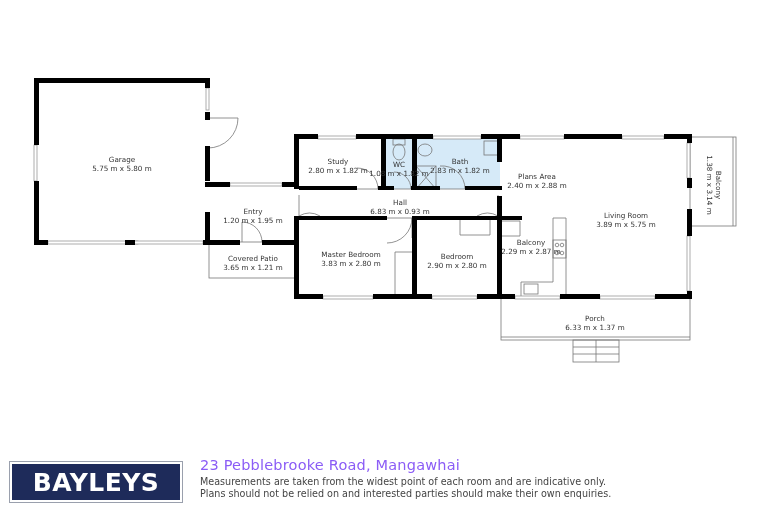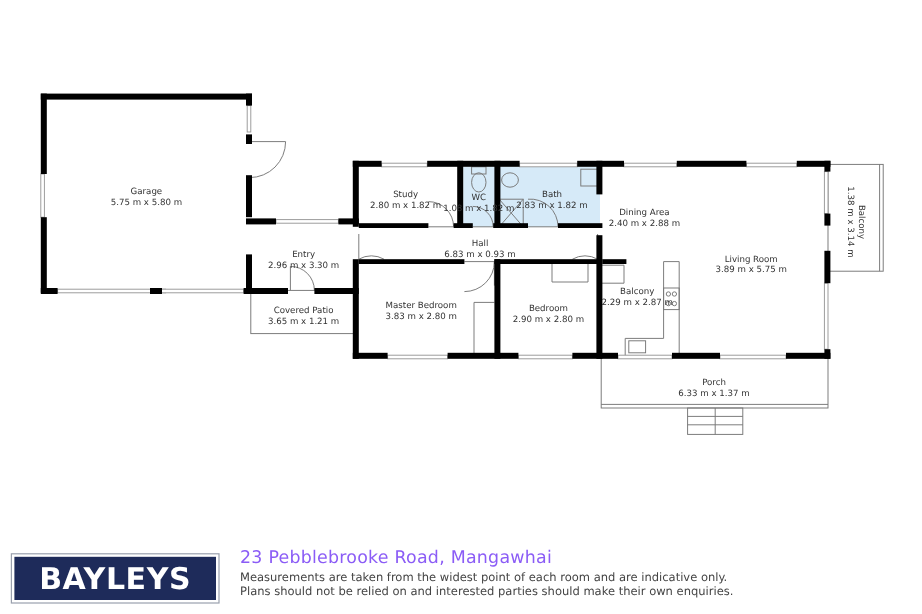--- a/index.html
+++ b/index.html
@@ -147,38 +147,38 @@
   </div>
 <div class="room-label" style="left:399px; top:160px;">
     <span class="nm">WC</span>
     <span class="dm">1.08 m x 1.82 m</span>
   </div>
 <div class="room-label" style="left:460px; top:157px;">
     <span class="nm">Bath</span>
     <span class="dm">2.83 m x 1.82 m</span>
   </div>
 <div class="room-label" style="left:537px; top:172px;">
-    <span class="nm">Dining Area</span>
+    <span class="nm">Plans Area</span>
     <span class="dm">2.40 m x 2.88 m</span>
   </div>
 <div class="room-label" style="left:626px; top:211px;">
     <span class="nm">Living Room</span>
     <span class="dm">3.89 m x 5.75 m</span>
   </div>
 <div class="room-label vertical" style="left:714px; top:176px;">
     <span class="nm">Balcony</span>
     <span class="dm">1.38 m x 3.14 m</span>
   </div>
 <div class="room-label" style="left:400px; top:198px;">
     <span class="nm">Hall</span>
     <span class="dm">6.83 m x 0.93 m</span>
   </div>
 <div class="room-label" style="left:253px; top:207px;">
     <span class="nm">Entry</span>
-    <span class="dm">2.96 m x 3.30 m</span>
+    <span class="dm">1.20 m x 1.95 m</span>
   </div>
 <div class="room-label" style="left:351px; top:250px;">
     <span class="nm">Master Bedroom</span>
     <span class="dm">3.83 m x 2.80 m</span>
   </div>
 <div class="room-label" style="left:457px; top:252px;text-align:center;">
     <span class="nm">Bedroom</span>
     <span class="dm">2.90 m x 2.80 m</span>
   </div>
 <div class="room-label" style="left:531px; top:238px;">

